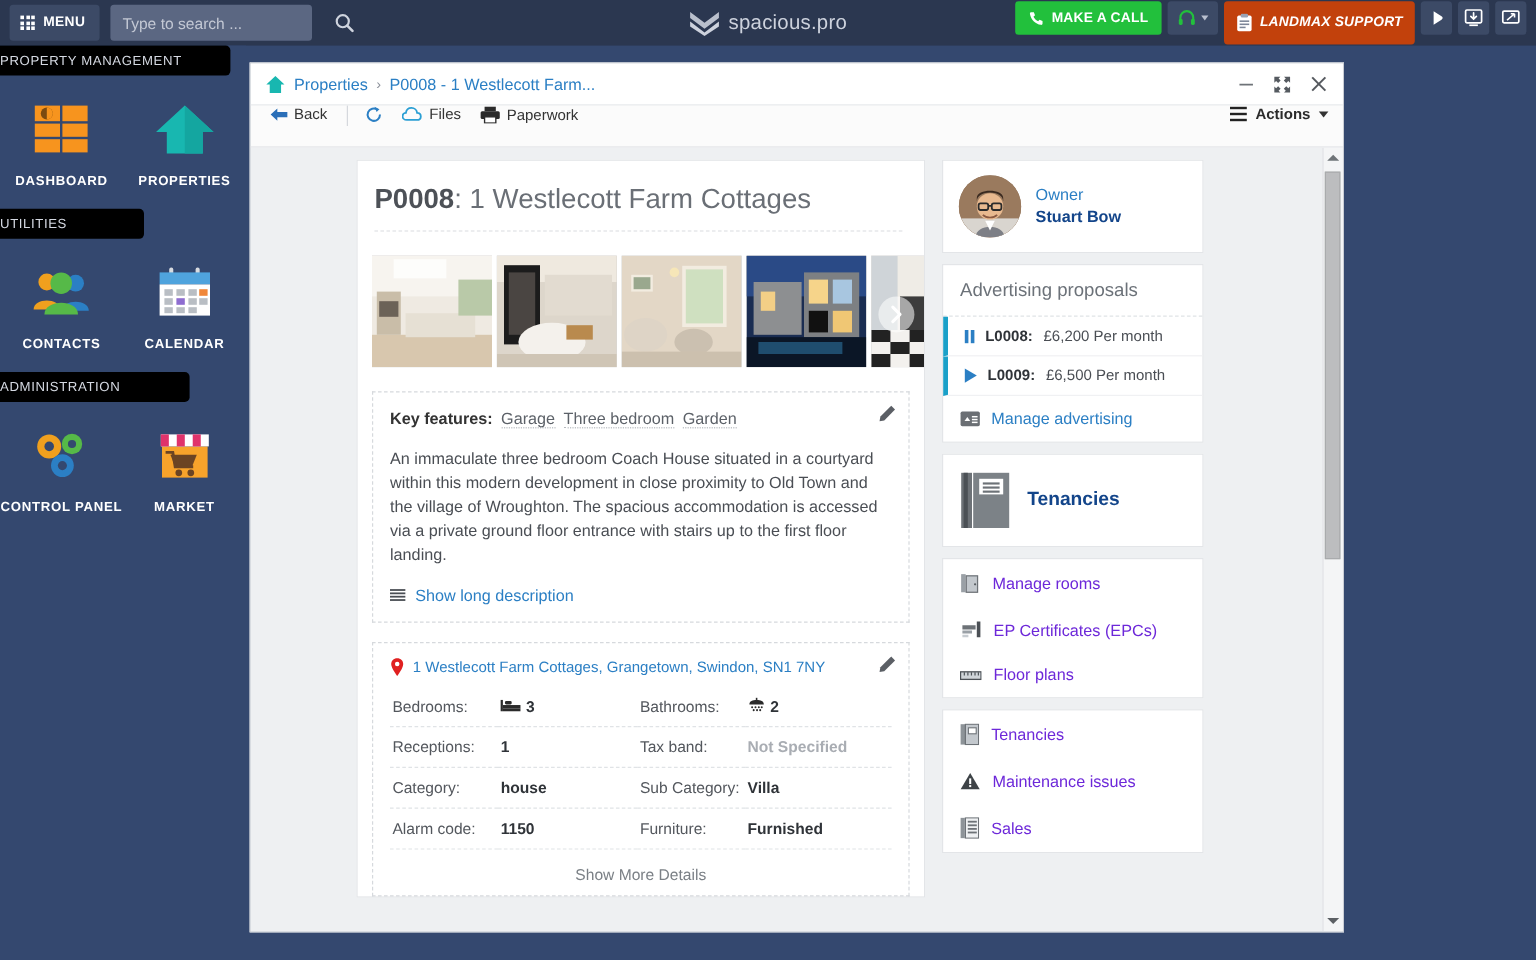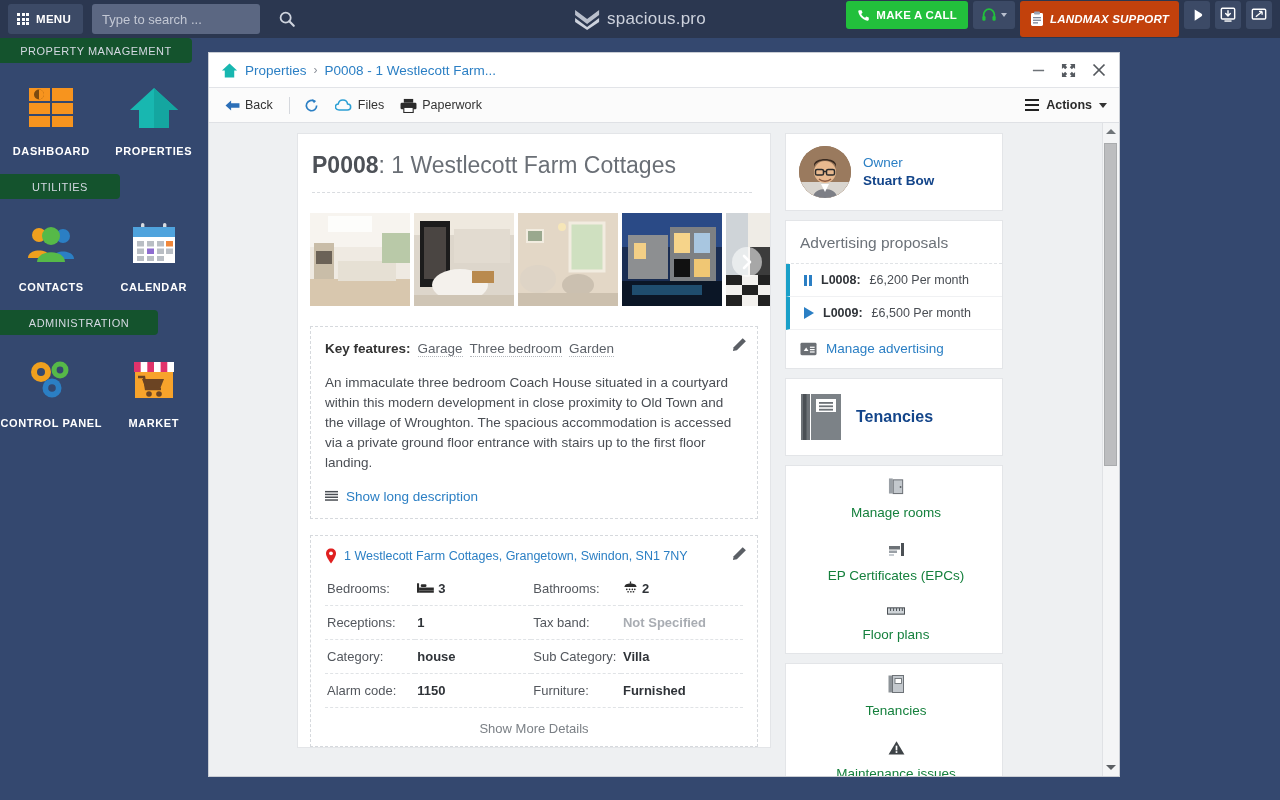--- a/index.html
+++ b/index.html
@@ -62,22 +62,22 @@
     background: #3c4a66; height: 28px; width: 26px; border-radius: 3px;
     display: flex; align-items: center; justify-content: center; cursor: pointer;
   }
 
   
   #sidebar {
     position: absolute; left: 0; top: 38px; width: 205px; height: 762px;
     background: #34486f;
   }
   .sb-section {
-    height: 25px; background: #14532d; display: flex; align-items: center;
-    justify-content: center; border-radius: 0 4px 4px 0; margin-bottom: 2px;
+    height: 25px; background: #000000; display: flex; align-items: center;
+    border-radius: 0 4px 4px 0; margin-bottom: 2px;
   }
   .sb-section span { color: #d5d9e2; font-size: 11px; letter-spacing: .5px; }
   .sb-grid { display: flex; flex-wrap: wrap; padding: 10px 0 4px 0; }
   .sb-item {
     width: 50%; display: flex; flex-direction: column; align-items: center;
     padding: 8px 0 12px 0; cursor: pointer; text-align: center;
   }
   .sb-item .lbl { color: #fff; font-size: 11px; font-weight: bold; letter-spacing: .6px; margin-top: 9px; line-height: 14px; }
   .sb-ico { height: 52px; display: flex; align-items: center; justify-content: center; }
 
@@ -91,21 +91,21 @@
     padding: 0 8px 0 12px; border-bottom: 1px solid #e2e4e8;
   }
   .crumbs { display: flex; align-items: center; gap: 7px; font-size: 13.5px; }
   .crumbs a { color: #2b7fc4; text-decoration: none; cursor: pointer; }
   .crumbs .sep { color: #8b9099; font-size: 12px; }
   .win-ctrls { margin-left: auto; display: flex; align-items: center; gap: 13px; padding-right: 4px; }
   .win-ctrl { cursor: pointer; width: 17px; height: 17px; display: flex; align-items: center; justify-content: center; }
 
   #toolbar {
     height: 35px; background: #fbfbfb; border-bottom: 1px solid #dfe1e5;
-    display: flex; align-items: center; padding: 0 12px 0 16px; gap: 0;
+    display: flex; align-items: flex-start; padding: 0 12px 0 16px; gap: 0;
   }
   .tb-item { display: flex; align-items: center; gap: 5px; cursor: pointer; color: #333; font-size: 12.5px; margin-right: 16px; }
   .tb-div { width: 1px; height: 17px; background: #d5d8dd; margin-right: 14px; }
   .tb-actions { margin-left: auto; display: flex; align-items: center; gap: 7px; cursor: pointer; font-size: 12.5px; font-weight: bold; color: #2b2b2b; }
   .burger { display: flex; flex-direction: column; gap: 2.5px; }
   .burger i { display: block; width: 14px; height: 2.5px; background: #222; }
 
   #win-body { position: relative; height: 653px; background: #eef0f2; overflow: hidden; }
 
   
@@ -174,21 +174,21 @@
   .ad-row {
     display: flex; align-items: center; gap: 9px; padding: 9px 10px 9px 14px;
     border-left: 4px solid #1aa0c8; border-bottom: 1px solid #f0f1f3;
     font-size: 12.5px; color: #4a4e54; cursor: pointer;
   }
   .ad-link { display: flex; align-items: center; gap: 9px; padding: 11px 10px 12px 14px; color: #2b7fc4; font-size: 13.5px; cursor: pointer; }
 
   .tenancy-head { display: flex; align-items: center; gap: 14px; padding: 12px 14px 12px 14px; }
   .tenancy-head span { color: #13458a; font-size: 16px; font-weight: bold; }
 
-  .link-row { display: flex; align-items: center; gap: 10px; padding: 11px 10px 11px 14px; color: #15803d; font-size: 13.5px; cursor: pointer; flex-direction: column; }
+  .link-row { display: flex; align-items: center; gap: 10px; padding: 11px 10px 11px 14px; color: #6d28d9; font-size: 13.5px; cursor: pointer; }
 
   .pause-ico { display: flex; gap: 2px; }
   .pause-ico i { width: 3px; height: 11px; background: #2b7fc4; display: block; }
   .play-ico { width: 0; height: 0; border-top: 6px solid transparent; border-bottom: 6px solid transparent; border-left: 10px solid #2b7fc4; }
 </style>
 </head>
 <body>
 
 <div id="topbar">
 

